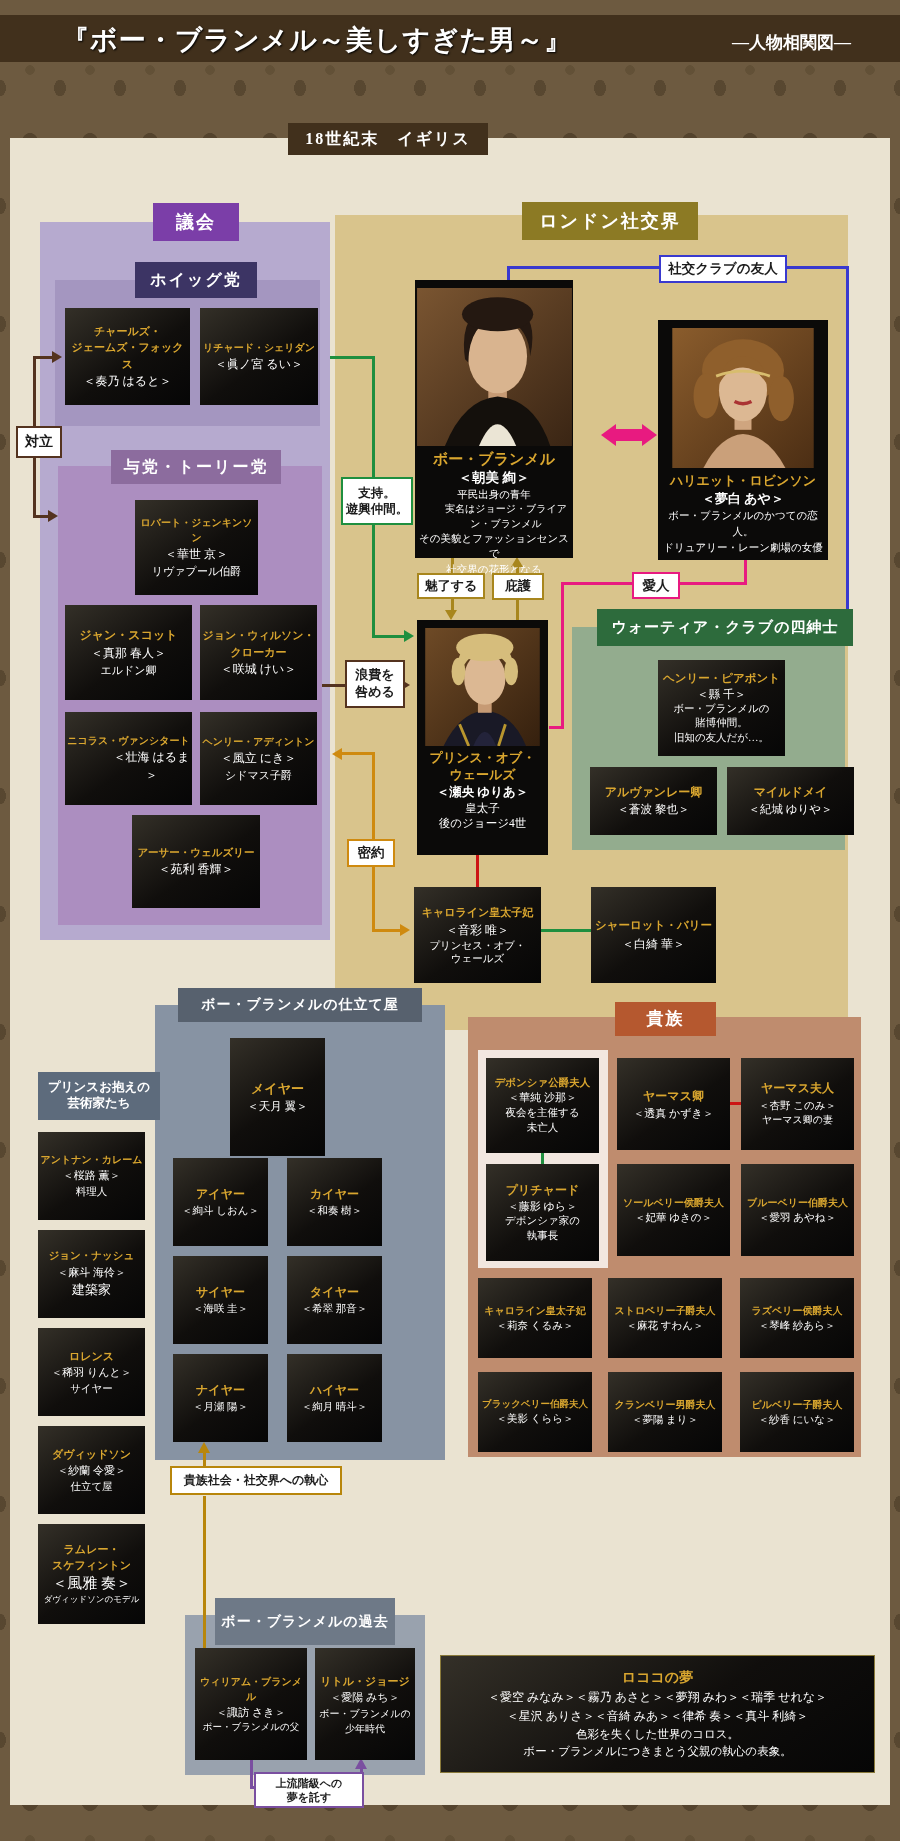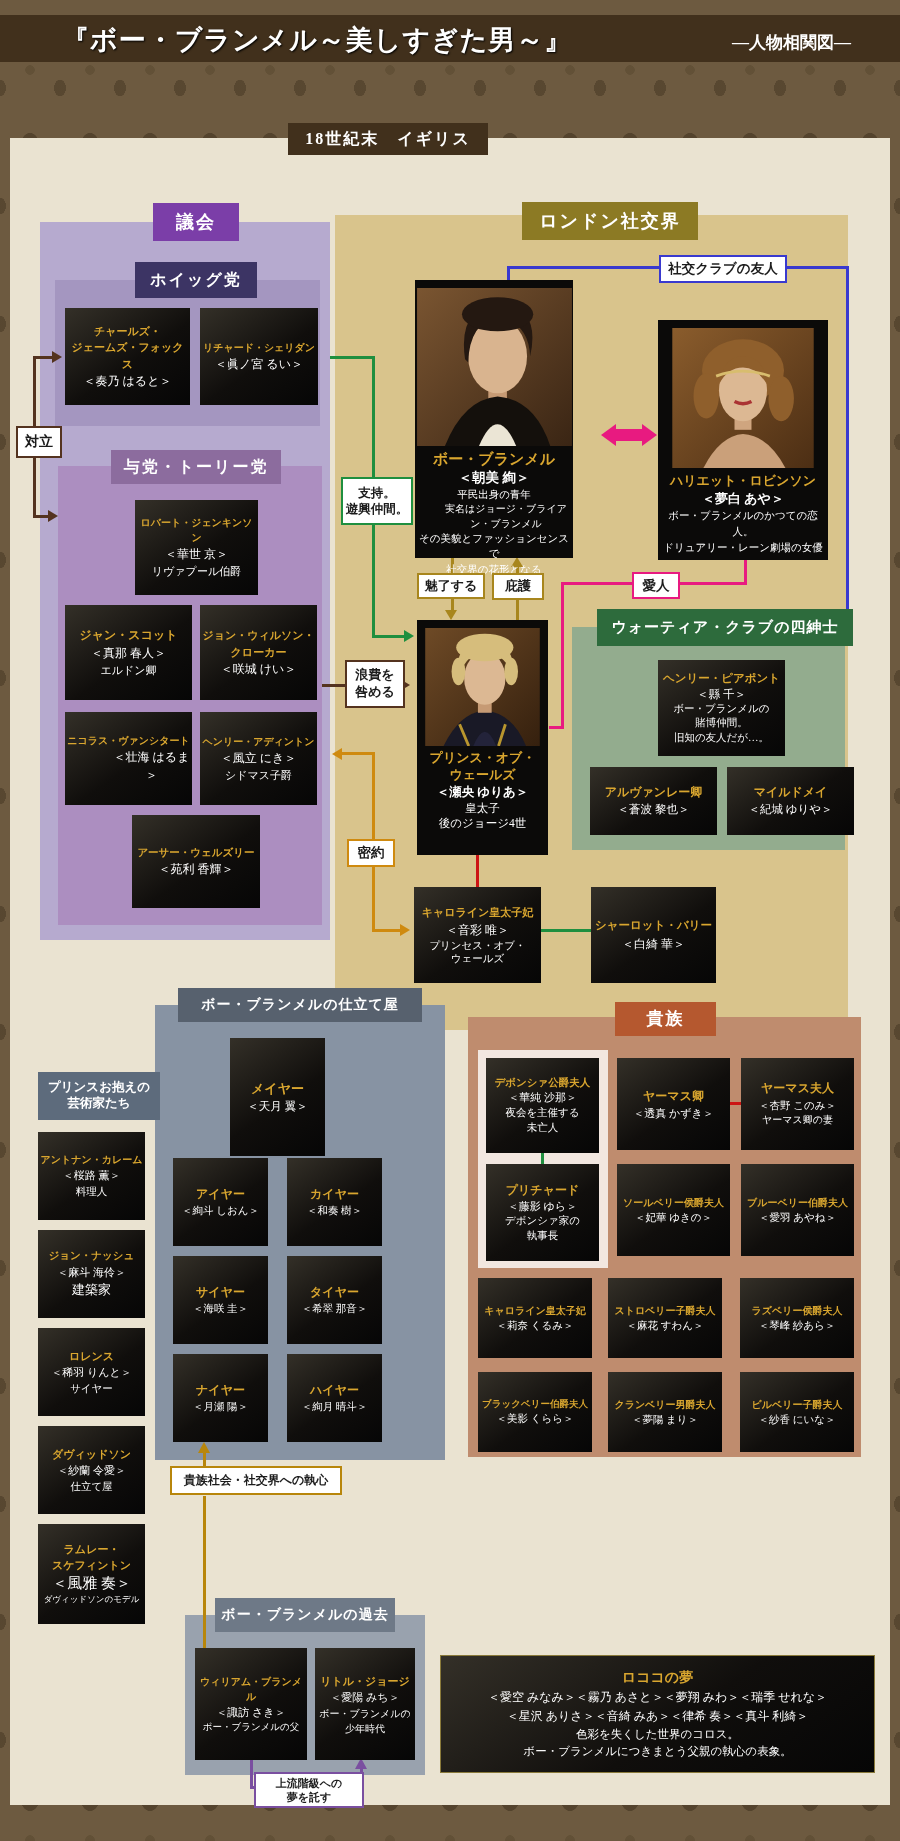--- a/index.html
+++ b/index.html
@@ -56,21 +56,21 @@
   <div class="hdr" style="left:135px;top:262px;width:122px;height:36px;background:#3c3464;font-size:16px;">ホイッグ党</div>
   <div class="hdr" style="left:111px;top:450px;width:170px;height:34px;background:#8c6c9e;font-size:16px;">与党・トーリー党</div>
   <div class="hdr" style="left:522px;top:202px;width:176px;height:38px;background:#8c7a24;font-size:18px;">ロンドン社交界</div>
   <div class="hdr" style="left:597px;top:609px;width:256px;height:37px;background:#2d6b3c;font-size:15px;letter-spacing:1px;">ウォーティア・クラブの四紳士</div>
   <div class="hdr" style="left:615px;top:1002px;width:101px;height:34px;background:#b5582f;font-size:17px;">貴族</div>
   <div class="hdr" style="left:38px;top:1072px;width:122px;height:48px;background:#5d6b7c;font-size:12.5px;letter-spacing:0;">
     <div>プリンスお抱えの</div>
     <div>芸術家たち</div>
   </div>
   <div class="hdr" style="left:178px;top:988px;width:244px;height:34px;background:#57616e;font-size:14px;letter-spacing:1px;">ボー・ブランメルの仕立て屋</div>
-  <div class="hdr" style="left:215px;top:1598px;width:180px;height:34px;background:#6e7987;font-size:14px;letter-spacing:1px;">ボー・ブランメルの過去</div>
+  <div class="hdr" style="left:215px;top:1598px;width:180px;height:47px;background:#6e7987;font-size:14px;letter-spacing:1px;">ボー・ブランメルの過去</div>
 
   <div class="ln" style="left:33px;top:356px;width:3px;height:162px;background:#54331f;"></div>
   <div class="ln" style="left:33px;top:356px;width:19px;height:3px;background:#54331f;"></div>
   <div class="tri" style="left:52px;top:351px;border-width:6px 0 6px 10px;border-color:transparent transparent transparent #54331f;"></div>
   <div class="ln" style="left:33px;top:515px;width:15px;height:3px;background:#54331f;"></div>
   <div class="tri" style="left:48px;top:510px;border-width:6px 0 6px 10px;border-color:transparent transparent transparent #54331f;"></div>
 
   <div class="ln" style="left:330px;top:356px;width:45px;height:3px;background:#1f8f3f;"></div>
   <div class="ln" style="left:372px;top:356px;width:3px;height:282px;background:#1f8f3f;"></div>
   <div class="ln" style="left:372px;top:635px;width:33px;height:3px;background:#1f8f3f;"></div>

